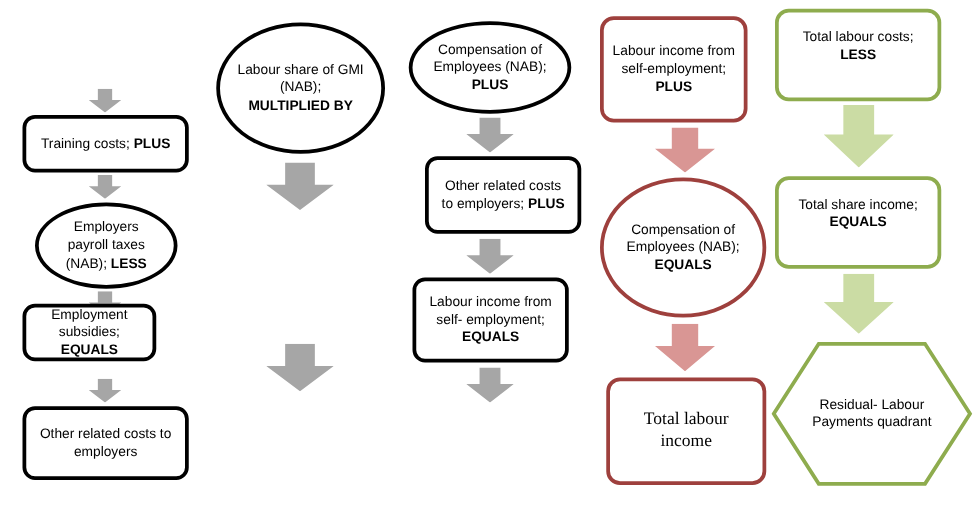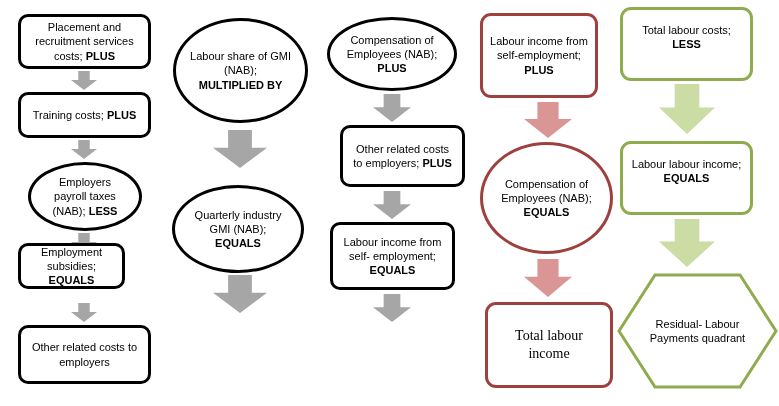--- a/index.html
+++ b/index.html
@@ -31,24 +31,20 @@
     display:flex;align-items:center;justify-content:center;text-align:center;
     font-size:11px;line-height:1.28;
   }
   .hex polygon{fill:#fff;stroke:var(--green-outline);stroke-width:3;}
 </style>
 </head>
 <body>
 
 <div class="canvas">
 
-  <div class="shape rect-black" style="left:18px;top:14px;width:133px;height:55px">
-    <div><span>Placement and recruitment services costs;</span>
-      <span class="op">PLUS</span></div>
-  </div>
   <svg class="arrow gray" style="left:71px;top:71px;width:26px;height:19px" viewBox="0 0 100 100" preserveAspectRatio="none">
     <polygon points="28,0 72,0 72,47 100,47 50,100 0,47 28,47"></polygon>
     </svg>
   <div class="shape rect-black" style="left:18px;top:92px;width:133px;height:46px">
     <div><span>Training costs;</span>
       <span class="op">PLUS</span></div>
   </div>
   <svg class="arrow gray" style="left:71px;top:140px;width:26px;height:19px" viewBox="0 0 100 100" preserveAspectRatio="none">
     <polygon points="28,0 72,0 72,47 100,47 50,100 0,47 28,47"></polygon>
     </svg>
@@ -71,24 +67,20 @@
       <span class="op"></span></div>
   </div>
 
   <div class="shape ell-black" style="left:173px;top:18px;width:135px;height:105px">
     <div><span>Labour share of GMI (NAB);</span>
       <span class="op">MULTIPLIED BY</span></div>
   </div>
   <svg class="arrow gray" style="left:213px;top:130px;width:54px;height:38px" viewBox="0 0 100 100" preserveAspectRatio="none">
     <polygon points="28,0 72,0 72,47 100,47 50,100 0,47 28,47"></polygon>
     </svg>
-  <div class="shape ell-black" style="left:172px;top:185px;width:132px;height:88px">
-    <div><span>Quarterly industry GMI (NAB);</span>
-      <span class="op">EQUALS</span></div>
-  </div>
   <svg class="arrow gray" style="left:213px;top:275px;width:54px;height:38px" viewBox="0 0 100 100" preserveAspectRatio="none">
     <polygon points="28,0 72,0 72,47 100,47 50,100 0,47 28,47"></polygon>
     </svg>
 
   <div class="shape ell-black" style="left:327px;top:17px;width:130px;height:74px">
     <div><span>Compensation of Employees (NAB);</span>
       <span class="op">PLUS</span></div>
   </div>
   <svg class="arrow gray" style="left:373px;top:94px;width:38px;height:28px" viewBox="0 0 100 100" preserveAspectRatio="none">
     <polygon points="28,0 72,0 72,47 100,47 50,100 0,47 28,47"></polygon>
@@ -128,21 +120,21 @@
   </div>
 
   <div class="shape rect-green v-top" style="left:620px;top:7px;width:133px;height:74px">
     <div><span>Total labour costs;</span>
       <span class="op">LESS</span></div>
   </div>
   <svg class="arrow green" style="left:659px;top:84px;width:56px;height:50px" viewBox="0 0 100 100" preserveAspectRatio="none">
     <polygon points="28,0 72,0 72,47 100,47 50,100 0,47 28,47"></polygon>
     </svg>
   <div class="shape rect-green v-top" style="left:620px;top:141px;width:133px;height:74px">
-    <div><span>Labour labour income;</span>
+    <div><span>Total share income;</span>
       <span class="op">EQUALS</span></div>
   </div>
   <svg class="arrow green" style="left:659px;top:219px;width:56px;height:48px" viewBox="0 0 100 100" preserveAspectRatio="none">
     <polygon points="28,0 72,0 72,47 100,47 50,100 0,47 28,47"></polygon>
     </svg>
   <div class="hex" style="left:617px;top:272px;width:161px;height:118px">
     <svg viewBox="0 0 161 118" preserveAspectRatio="none">
       <polygon points="2,59 38,3 123,3 159,59 123,115 38,115"></polygon>
     </svg>
     <div class="hex-label">

